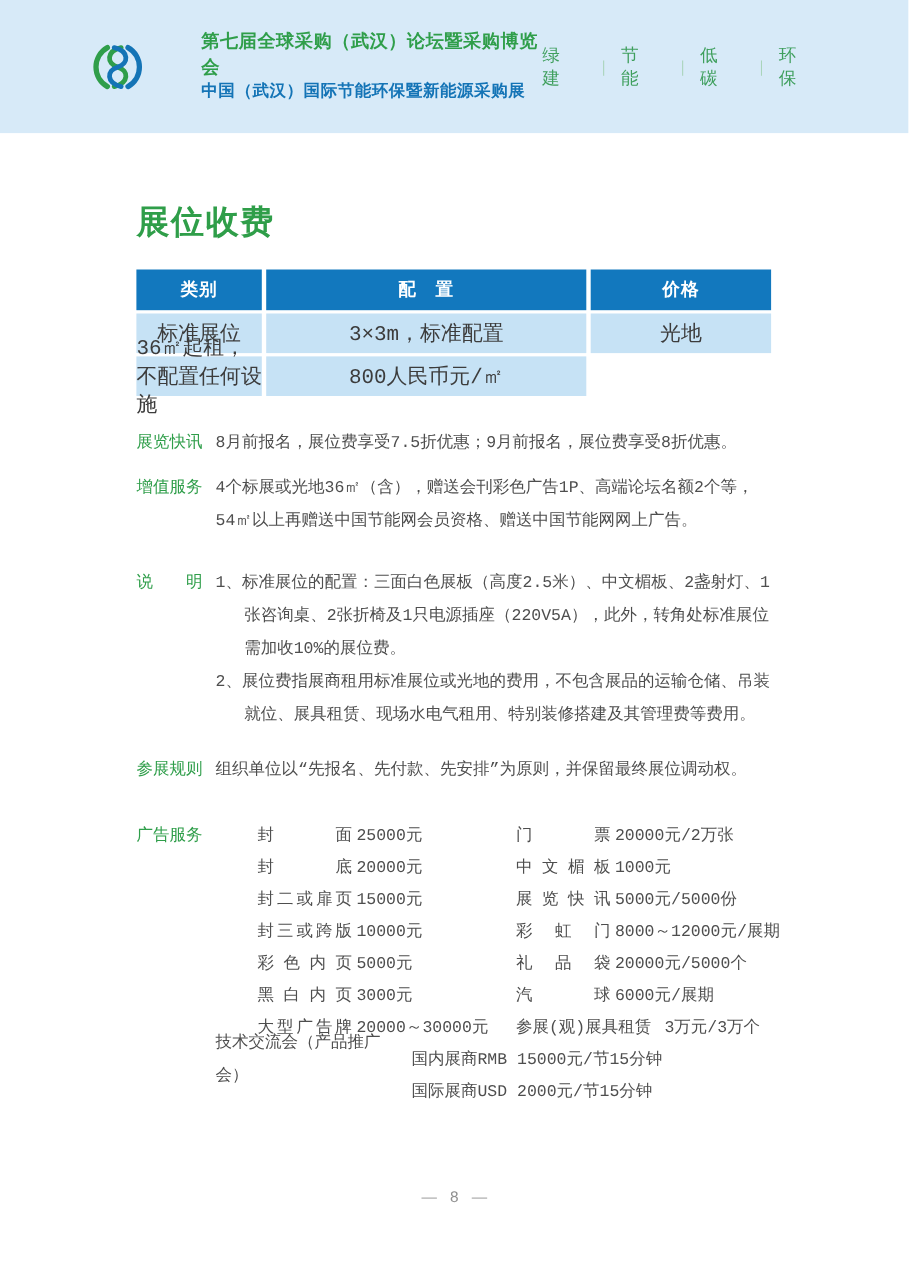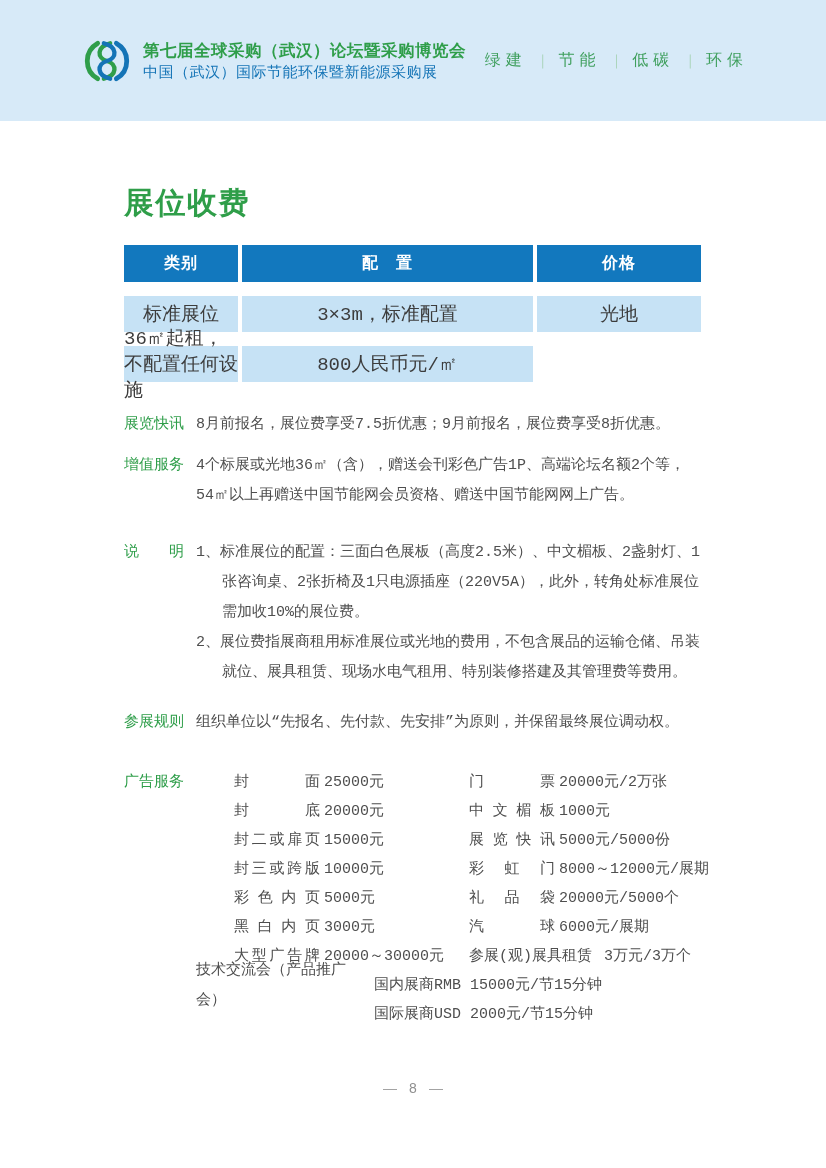--- a/index.html
+++ b/index.html
@@ -7,36 +7,36 @@
     width:826px;height:1168px;background:#ffffff;
     font-family:"Liberation Sans","DejaVu Sans",sans-serif;
     color:#4e4e4e;-webkit-font-smoothing:antialiased;
   }
   .page{width:826px;height:1168px;overflow:hidden;position:relative;background:#fff;}
 
   
   .band{height:121px;background:#d7eaf8;display:flex;align-items:center;}
   .band-left{display:flex;align-items:center;margin-left:82px;}
   .logo{width:50px;height:50px;margin-right:11px;flex:none;}
-  .brand{display:flex;flex-direction:column;justify-content:center;}
+  .brand{display:flex;flex-direction:column;justify-content:center;margin-left:40px;}
   .brand-title{color:#2f9e4a;font-weight:bold;font-size:16.5px;line-height:1.4;letter-spacing:.5px;}
-  .brand-sub{color:#1474b6;font-size:15px;line-height:1.35;letter-spacing:.5px;}
+  .brand-sub{color:#1474b6;font-size:15px;line-height:1.35;letter-spacing:.5px;font-weight:bold;}
   .tags{margin-left:auto;margin-right:78px;display:flex;align-items:center;font-size:16px;color:#3f9f5d;}
   .tag{letter-spacing:5px;font-weight:500;}
   .tag-sep{color:#a5d2b4;margin:0 9px;font-size:14px;}
 
   
   .content{padding:0 124px;font-family:Liberation Mono, monospace;}
   .page-title{
     margin:63px 0 0 0;font-size:30px;font-weight:600;color:#2f9e49;
     letter-spacing:1.5px;line-height:42px;
   }
 
   
-  .fee-table{margin-top:19px;display:grid;grid-template-columns:114px 291px 164px;gap:14px 4px;width:473px;}
+  .fee-table{margin-top:19px;display:grid;grid-template-columns:114px 291px 164px;gap:3px 4px;width:473px;}
   .fee-table .hcell{
     background:#1278be;color:#ffffff;height:37px;font-size:16px;font-weight:bold;
     display:flex;align-items:center;justify-content:center;letter-spacing:1px;
   }
   .fee-table .cell{
     background:#c6e2f5;color:#3c3c3c;height:36px;font-size:19px;
     display:flex;align-items:center;justify-content:center;
   }
 
   

